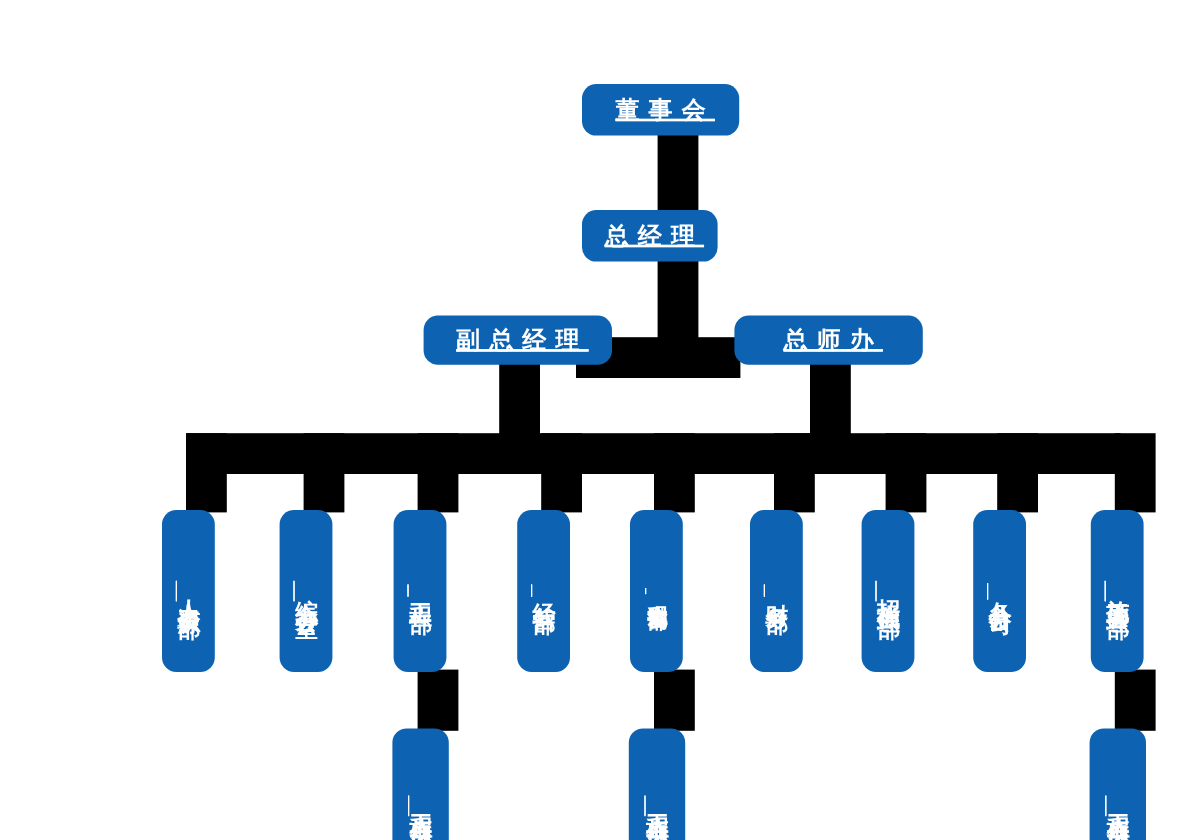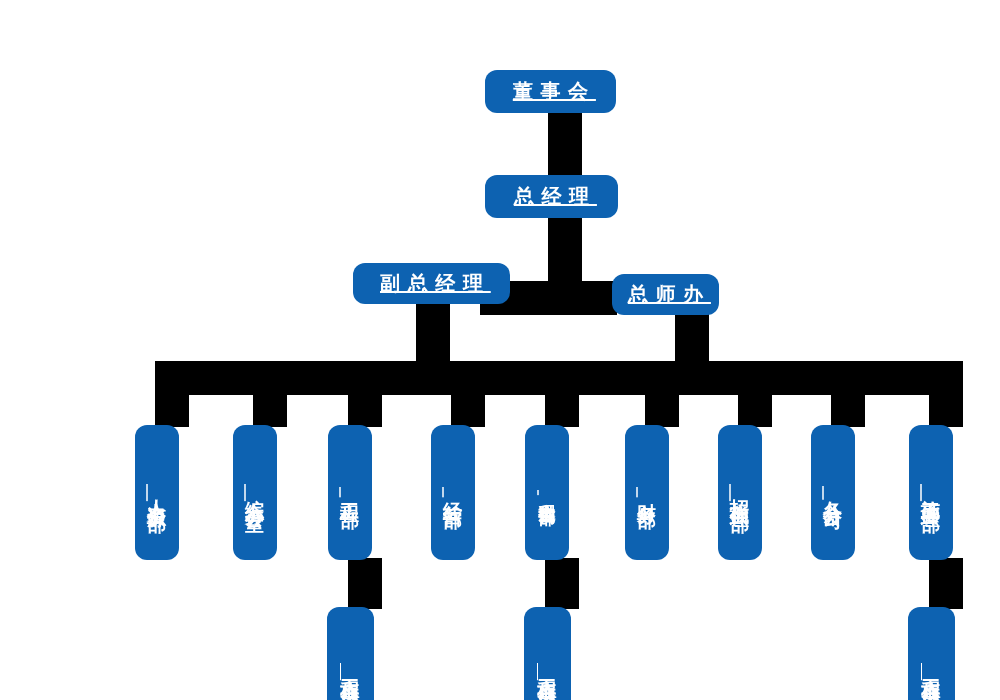--- a/index.html
+++ b/index.html
@@ -81,28 +81,28 @@
   <div class="line" style="left:879px; top:311px; width:5px; height:66px;"></div>
 
   <div class="line" style="left:298px; top:508px; width:5px; height:51px;"></div>
   <div class="line" style="left:495px; top:508px; width:5px; height:51px;"></div>
   <div class="line" style="left:879px; top:508px; width:5px; height:51px;"></div>
 
   <div class="node h" style="left:435px; top:20px; width:131px; height:43px;">
     <span>董事会</span>
   </div>
 
-  <div class="node h" style="left:435px; top:125px; width:133px; height:43px;">
+  <div class="node h" style="left:435px; top:125px; width:113px; height:43px;">
     <span>总经理</span>
   </div>
 
   <div class="node h" style="left:303px; top:213px; width:157px; height:41px;">
     <span>副总经理</span>
   </div>
-  <div class="node h" style="left:562px; top:224px; width:107px; height:41px;">
+  <div class="node h" style="left:562px; top:213px; width:157px; height:41px;">
     <span>总师办</span>
   </div>
 
   <div class="node v" style="left:85px; top:375px; width:44px; height:135px;">
     <span>人力资源部</span>
   </div>
   <div class="node v" style="left:183px; top:375px; width:44px; height:135px;">
     <span>综合办公室</span>
   </div>
   <div class="node v" style="left:278px; top:375px; width:44px; height:135px;">

